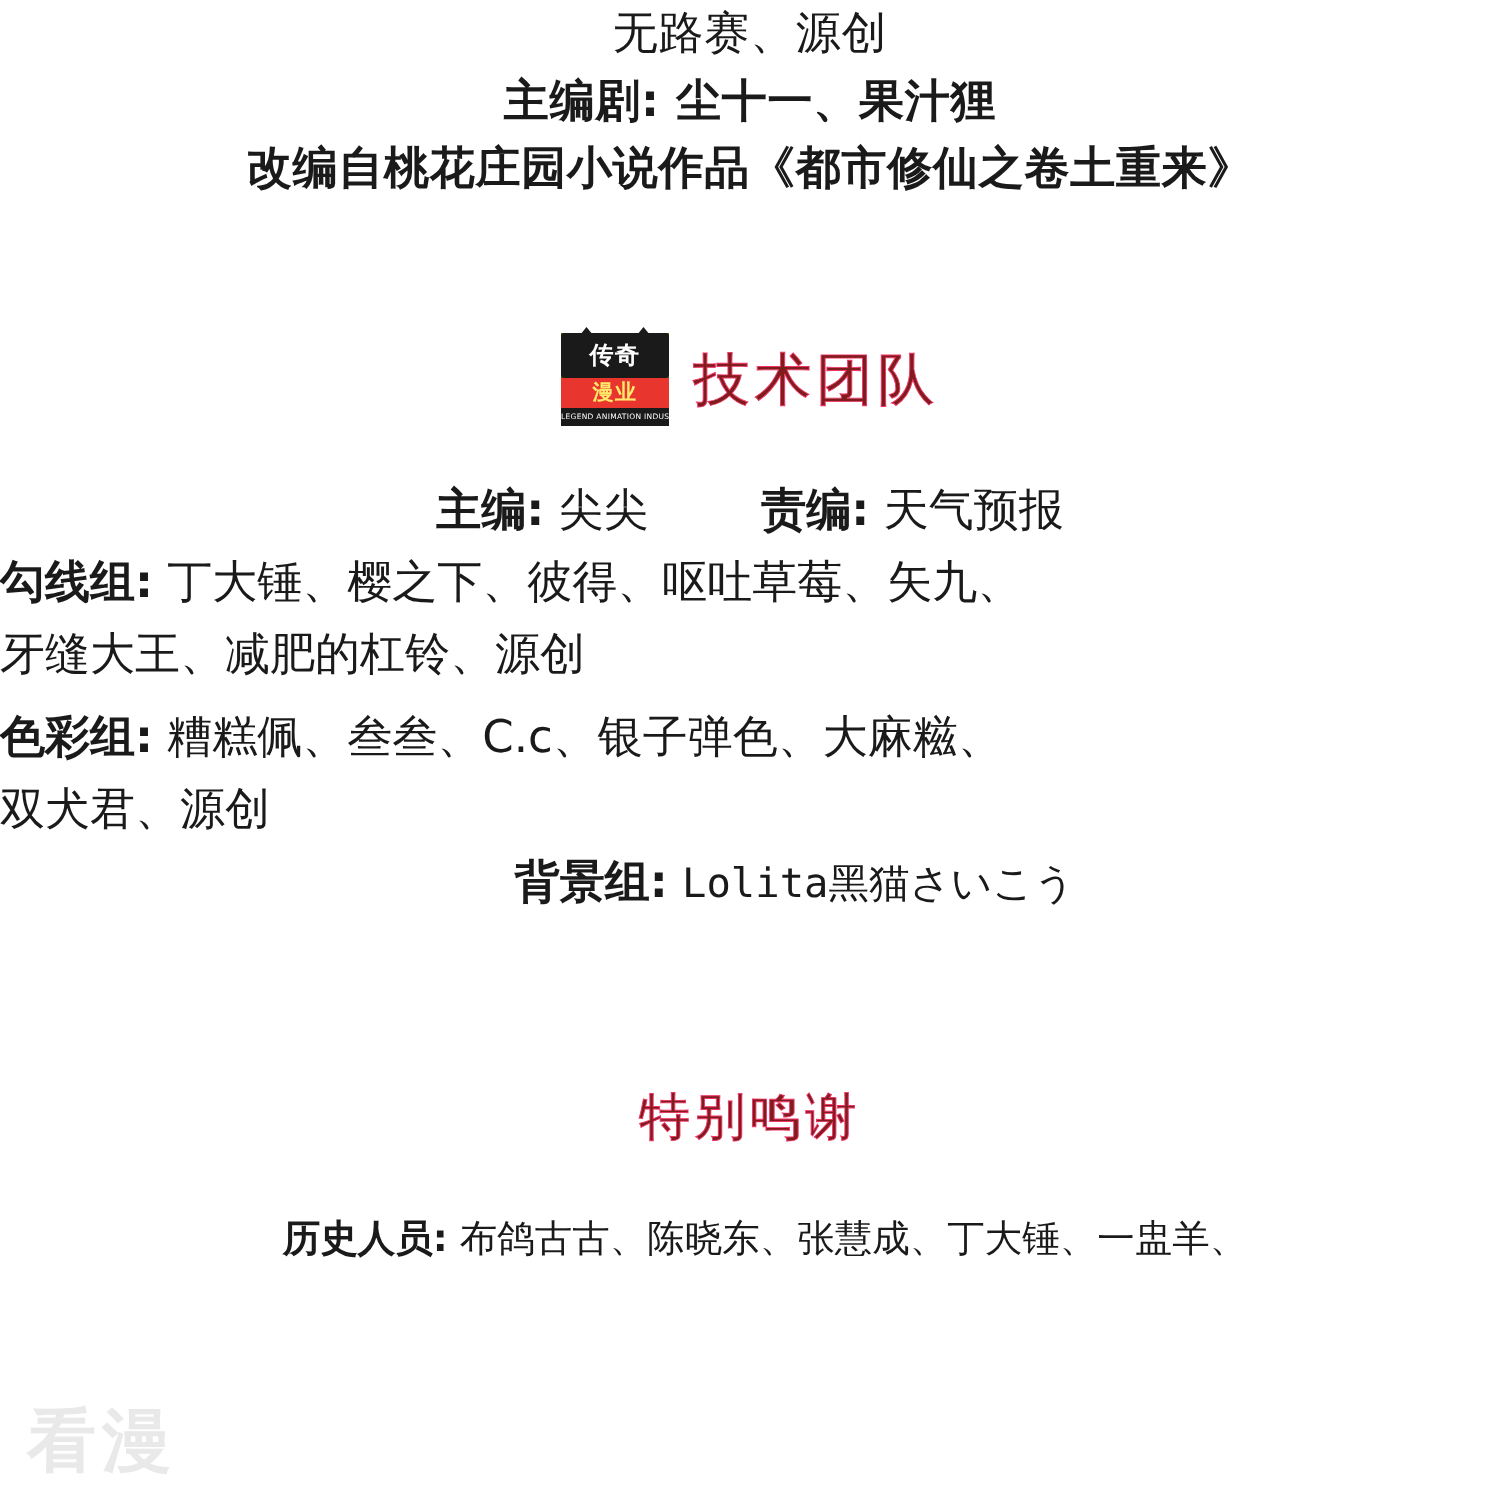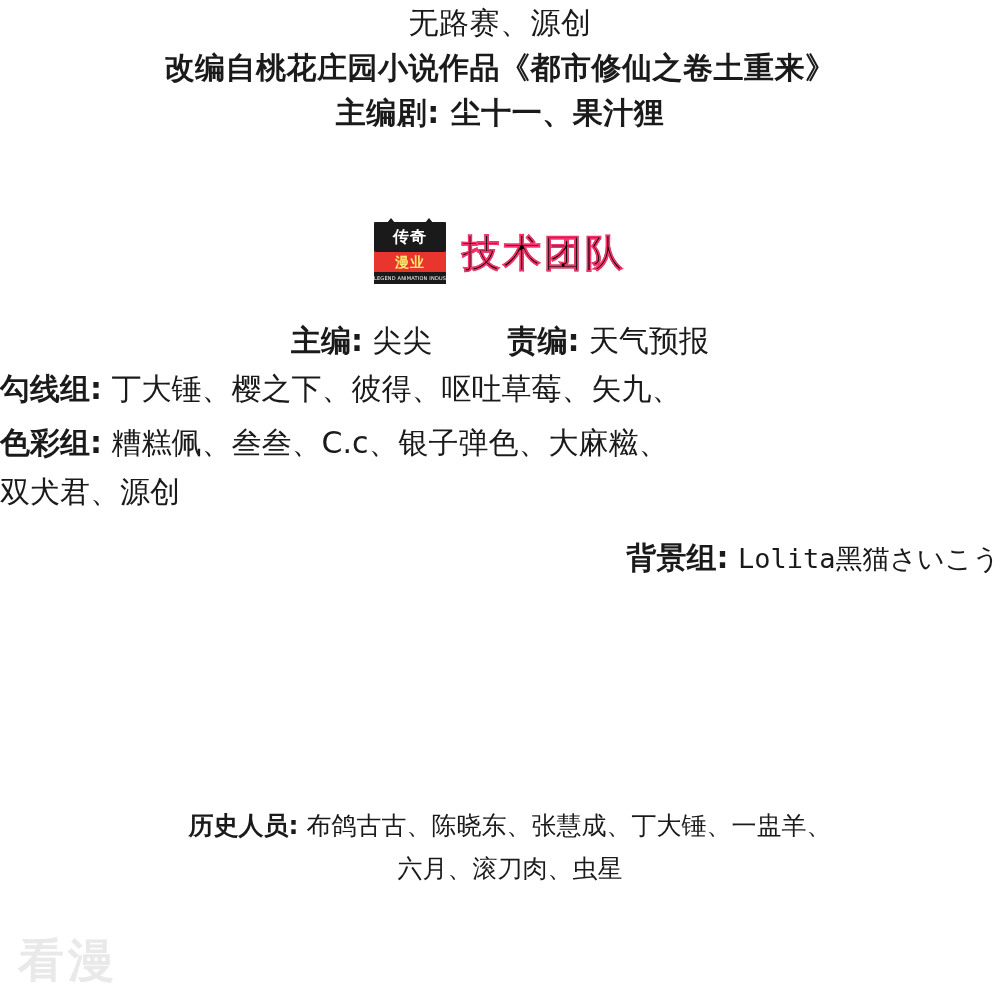--- a/index.html
+++ b/index.html
@@ -121,22 +121,22 @@
     text-align: center;
     color: #ffffff;
     font-size: 5px;
     letter-spacing: 0.2px;
     white-space: nowrap;
     overflow: hidden;
   }
 
   .section-title {
     font-size: 38px;
-    font-weight: bold;
-    color: #000000;
+    font-weight: normal;
+    color: #7f1d1d;
     letter-spacing: 3px;
     -webkit-text-stroke: 0.6px #f4336b;
   }
 
   .head-thanks {
     top: 722px;
     justify-content: center;
   }
   .head-thanks .section-title {
     font-size: 34px;
@@ -196,22 +196,22 @@
     user-select: none;
   }
 </style>
 </head>
 <body>
 
 <div class="page">
 
   <div class="block-top">
     <div class="line">无路赛、源创</div>
+    <div class="line lbl">主编剧: 尘十一、果汁狸</div>
     <div class="line lbl">改编自桃花庄园小说作品《都市修仙之卷土重来》</div>
-    <div class="line lbl">主编剧: 尘十一、果汁狸</div>
   </div>
 
   <div class="section-head head-tech">
     <div class="logo">
       <div class="top-band"></div>
       <div class="top-text">传奇</div>
       <div class="mid-band"></div>
       <div class="mid-text">漫业</div>
       <div class="bot-band"></div>
       <div class="bot-text">LEGEND ANIMATION INDUSTRY</div>
@@ -225,40 +225,43 @@
       <span>尖尖</span>
       <span class="gap-mid"></span>
       <span class="lbl">责编:</span>
       <span>天气预报</span>
     </div>
 
     <div class="row-left">
       <span class="lbl">勾线组:</span>
       <span>丁大锤、樱之下、彼得、呕吐草莓、矢九、</span>
     </div>
+    <div class="row-left">
+      <span>牙缝大王、减肥的杠铃、源创</span>
+    </div>
 
     <div class="row-left" style="margin-top:6px;">
       <span class="lbl">色彩组:</span>
       <span>糟糕佩、叁叁、C.c、银子弹色、大麻糍、</span>
     </div>
     <div class="row-left">
       <span>双犬君、源创</span>
     </div>
 
-    <div class="row-right" style="margin-top:18px;text-align:right;">
+    <div class="row-right" style="">
       <span class="lbl">背景组:</span>
       <span class="latin">Lolita黑猫さいこう</span>
     </div>
   </div>
 
+  <div class="section-head head-thanks">
+    <div class="section-title">特别鸣谢</div>
+  </div>
 
   <div class="credits thanks-credits">
     <div class="small-row">
       <span class="lbl">历史人员:</span>
       <span>布鸽古古、陈晓东、张慧成、丁大锤、一盅羊、</span>
     </div>
-    <div class="small-row">
-      <span>六月、滚刀肉、虫星</span>
-    </div>
   </div>
 
   <div class="watermark">看漫</div>
 </div>
 
 </body></html>

